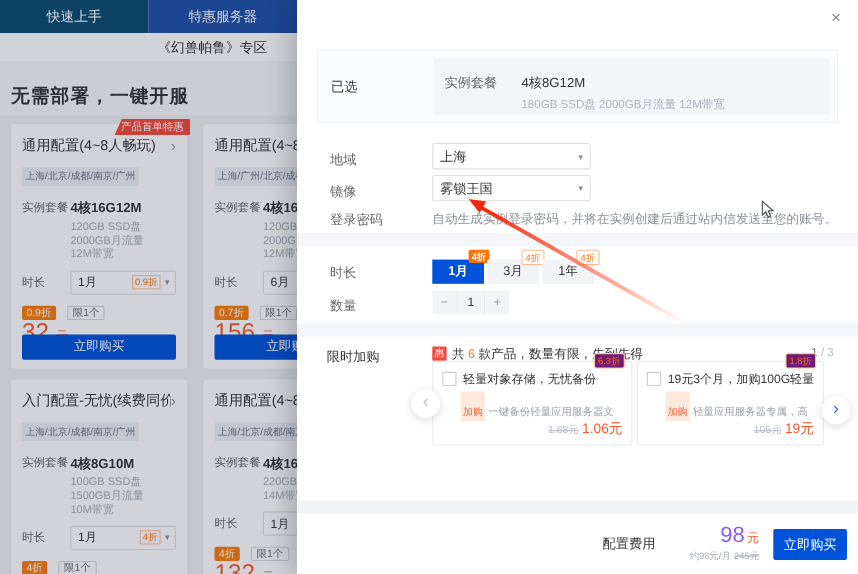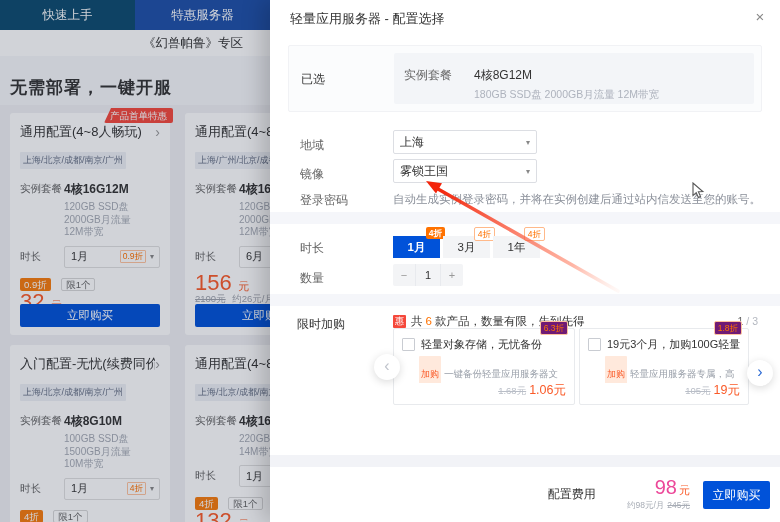--- a/index.html
+++ b/index.html
@@ -95,21 +95,21 @@
   .a-new{font-size:12.5px;color:#fa5a28;margin-left:3px;}
   .chev{position:absolute;width:26px;height:26px;border-radius:50%;background:#fff;box-shadow:0 2px 8px rgba(0,0,0,.15);
         text-align:center;line-height:24px;cursor:pointer;z-index:2;}
   .chev-l{left:104px;top:354px;color:#c0c4cc;font-size:16px;}
   .chev-r{left:477px;top:360px;color:#2e6bd4;font-size:16px;}
   .f-strip{position:absolute;left:0;right:0;top:455px;height:12px;background:#f2f3f7;}
   .m-footer{position:absolute;left:0;right:0;bottom:0;height:55px;background:#fff;display:flex;align-items:center;
             justify-content:flex-end;padding-right:10px;box-sizing:border-box;}
   .fee-label{font-size:12px;color:#333;}
   .fee-block{display:flex;flex-direction:column;align-items:flex-end;margin-left:24px;}
-  .fee-num{font-size:20px;color:#ec4899;line-height:20px;margin-left:35px;}
+  .fee-num{font-size:20px;color:#8b5cf6;line-height:20px;margin-left:35px;}
   .fee-unit{font-size:11px;color:#fa5a28;margin-left:2px;}
   .fee-sub{font-size:8.5px;color:#a7acb5;white-space:nowrap;margin-top:2px;}
   .fee-old{text-decoration:line-through;margin-left:3px;}
   .m-buy{margin-left:13px;width:67px;height:28px;line-height:28px;text-align:center;background:#0052d9;color:#fff;font-size:12px;border-radius:2px;cursor:pointer;}
   .annot{position:absolute;left:0;top:0;z-index:30;pointer-events:none;}
   .cursor{position:absolute;left:692px;top:182px;z-index:40;pointer-events:none;}
 </style>
 </head>
 <body>
 
@@ -178,20 +178,24 @@
       </div>
     </div>
     <div class="dur-row">
       <span class="dur-label">时长</span>
       <div class="dur-select">
         <span class="dur-val">6月</span>
         <span class="dur-badge">0.7折</span>
         <span class="caret">▾</span>
       </div>
     </div>
+    <div class="badge-row">
+      <span class="b-solid">0.7折</span>
+      <span class="b-outline">限1个</span>
+    </div>
     <div class="price-row">
       <span class="p-num">156</span>
       <span class="p-unit">元</span>
     </div>
     <div class="p-sub">
       <span class="p-old">2100元</span>
       <span>约26元/月</span>
     </div>
     <div class="buy-btn">立即购买</div>
   </div>
@@ -256,21 +260,20 @@
     <div class="price-row">
       <span class="p-num">132</span>
       <span class="p-unit">元</span>
     </div>
     
   </div>
 
   <div class="dim"></div>
 
   <div class="modal">
-    <div class="m-title">轻量应用服务器 - 配置选择</div>
     <div class="m-close">×</div>
 
     <div class="sel-box">
       <div class="sel-label">已选</div>
       <div class="sel-panel">
         <div class="sel-spec-label">实例套餐</div>
         <div class="sel-spec-val">4核8G12M</div>
         <div class="sel-spec-desc">180GB SSD盘 2000GB月流量 12M带宽</div>
       </div>
     </div>

